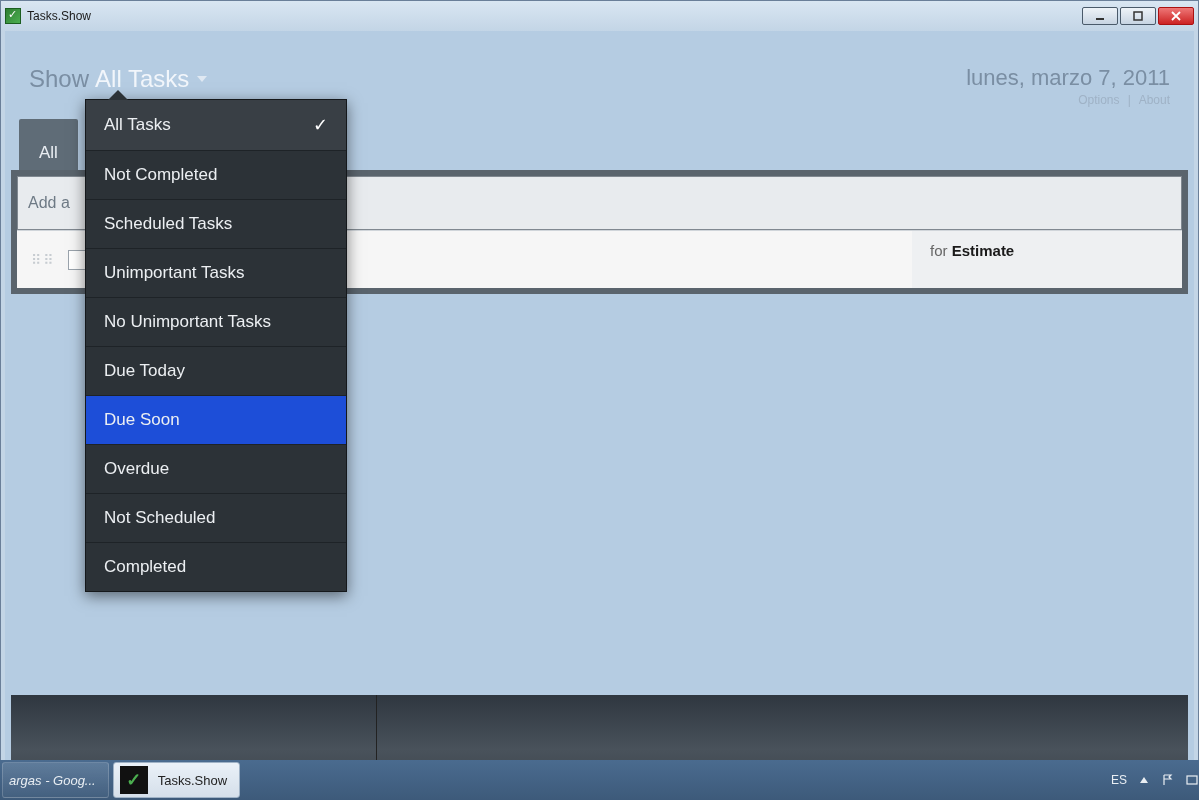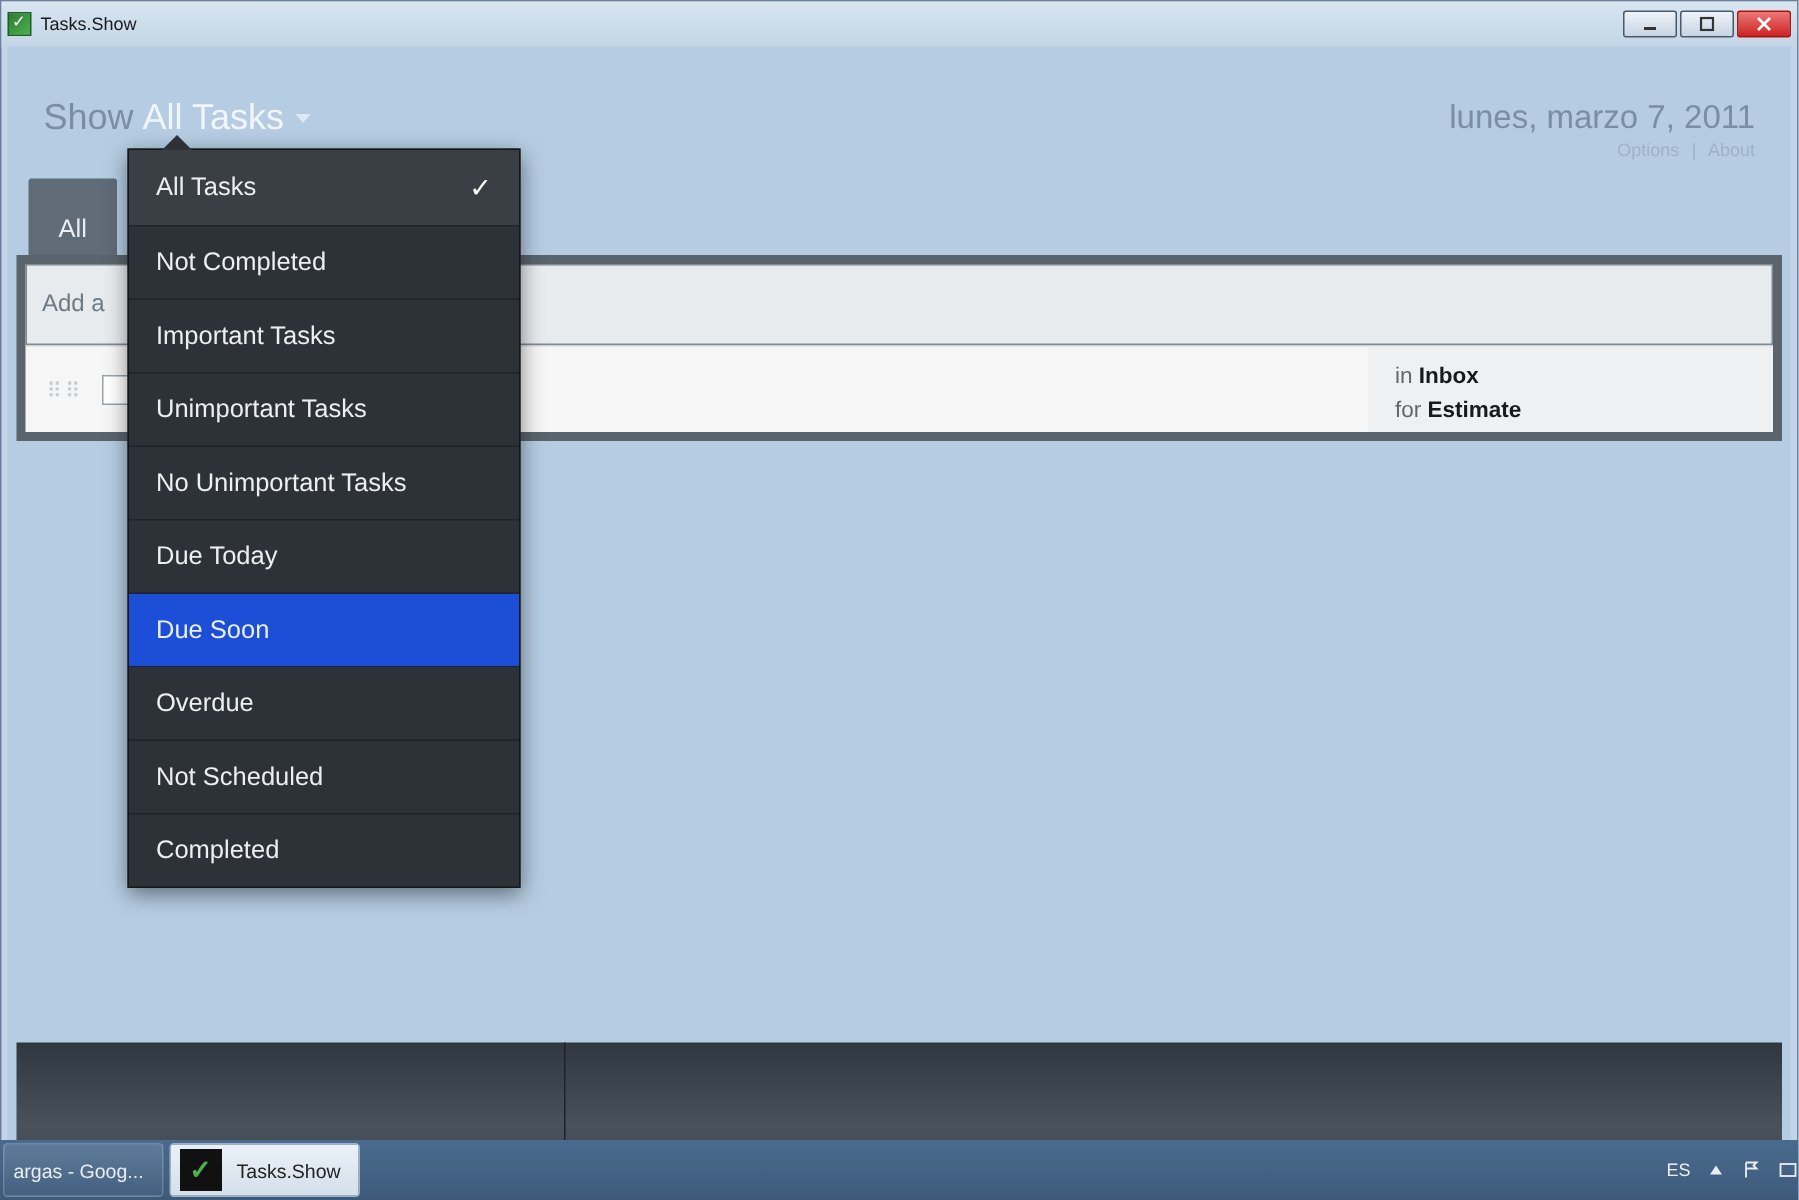--- a/index.html
+++ b/index.html
@@ -65,21 +65,21 @@
 .timeline-band .year { position: absolute; left: 434px; bottom: 2px; font-size: 20px; color: #c6cdd4; }
 
 
 .taskbar { position: absolute; left: 0; right: 0; bottom: 0; height: 40px; background: linear-gradient(to bottom,#4a6b8f,#3d5a7a); display: flex; align-items: center; z-index: 100; }
 .taskbar-item { height: 36px; margin: 2px 2px; padding: 0 12px 0 6px; display: flex; align-items: center; gap: 10px; font-size: 13px; color: #e9eef3; border: 1px solid rgba(255,255,255,.18); border-radius: 3px; background: linear-gradient(to bottom, rgba(255,255,255,.12), rgba(255,255,255,.03)); max-width: 180px; }
 .taskbar-item.active { background: linear-gradient(to bottom,#eaf1f8,#d5dfea); color: #222; border-color: #9fb2c6; }
 .taskbar-item .tb-icon { width: 28px; height: 28px; background: #111; position: relative; display:flex; align-items:center; justify-content:center; }
 .taskbar-item .tb-icon::after { content: "✓"; color: #4caf50; font-size: 18px; font-weight: bold; }
 .taskbar-right { margin-left: auto; display: flex; align-items: center; gap: 10px; padding-right: 0; color: #e9eef3; font-size: 12px; }
 .tray-icon { width: 14px; height: 14px; display:inline-flex; align-items:center; justify-content:center; }
-.truncated { white-space: nowrap; overflow: hidden; text-overflow: ellipsis; max-width: 90px; }
+.truncated { white-space: nowrap; overflow: hidden; text-overflow: ellipsis; max-width: 90px; font-style: italic; }
 </style>
 </head>
 <body>
 
 <div class="window-frame">
   <div class="title-bar">
     <div class="app-icon"></div>
     <div class="title">Tasks.Show</div>
     <div class="window-controls">
       <div class="win-btn">
@@ -127,39 +127,36 @@
         <input type="text" placeholder="Add a" style="">
       </div>
       <div class="task-row">
         <div class="task-left">
           <div class="drag-handle">⠿⠿</div>
           <div class="checkbox"></div>
         </div>
         <div class="task-mid"></div>
         <div class="task-right">
           <div>
-            <span class="label">in </span><span class="val">Inbox</span>
-          </div>
-          <div>
             <span class="label">for </span><span class="val">Estimate</span>
           </div>
         </div>
       </div>
     </div>
 
     <div class="dropdown-menu">
       <div class="menu-item selected">
         <span>All Tasks</span>
         <span class="check">✓</span>
       </div>
       <div class="menu-item">
           <span>Not Completed</span>
         </div>
       <div class="menu-item">
-          <span>Important Tasks</span>
+          <span>Scheduled Tasks</span>
         </div>
       <div class="menu-item">
           <span>Unimportant Tasks</span>
         </div>
       <div class="menu-item">
           <span>No Unimportant Tasks</span>
         </div>
       <div class="menu-item">
           <span>Due Today</span>
         </div>

